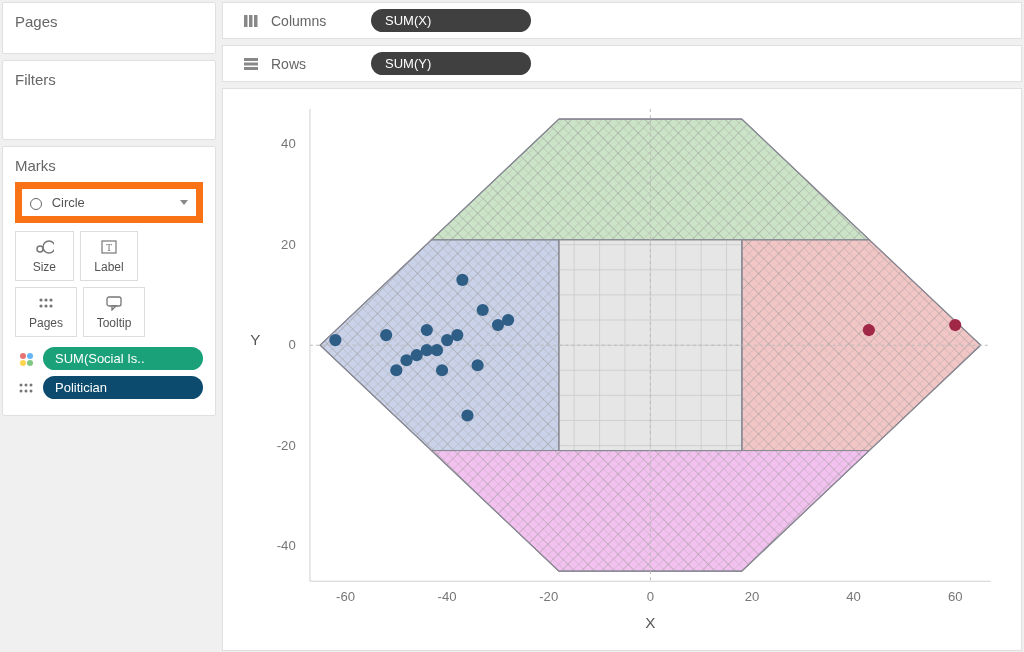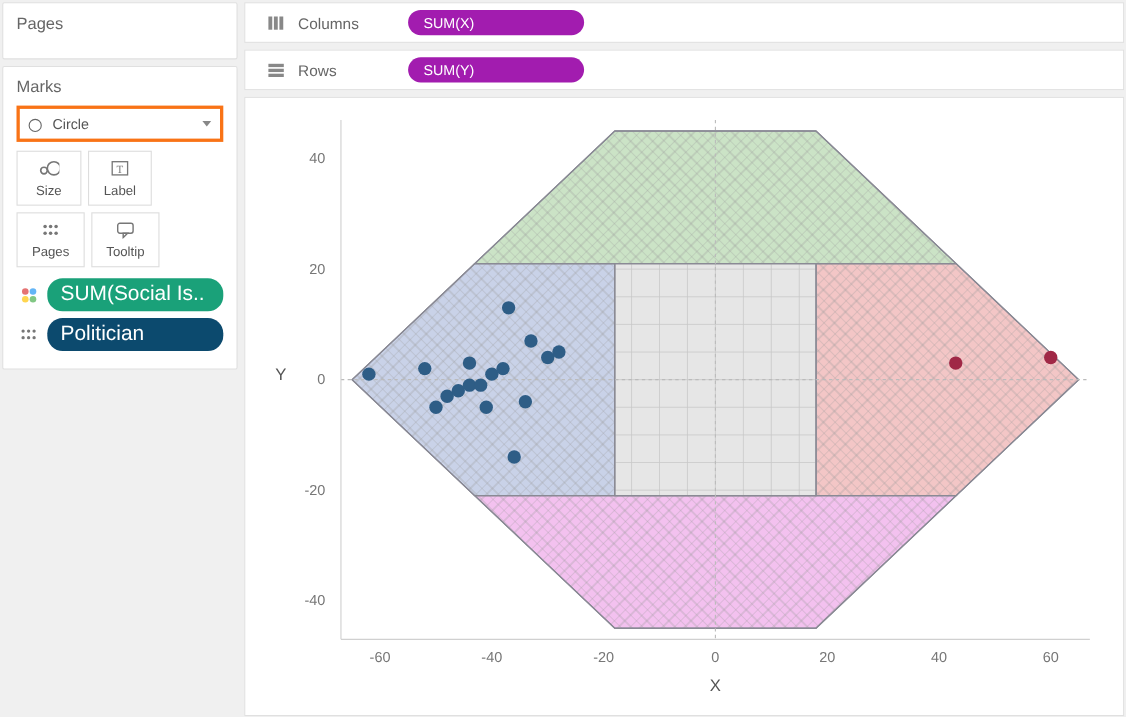--- a/index.html
+++ b/index.html
@@ -37,21 +37,21 @@
       font-weight: 400;
       margin-bottom: 8px;
     }
     .pages { min-height: 52px; }
     .filters { min-height: 80px; }
     .marks { flex: 0 0 auto; }
     .marks-select {
       display: flex;
       align-items: center;
       justify-content: space-between;
-      border: 3px solid #f97316;
+      border: 7px solid #f97316;
       background: #fff;
       padding: 6px 8px;
       margin-bottom: 8px;
       cursor: pointer;
     }
     .marks-select .circle-icon {
       width: 12px; height: 12px; border: 1.5px solid #666; border-radius: 50%;
       display: inline-block; margin-right: 6px; vertical-align: middle;
     }
     .marks-select .caret {
@@ -78,21 +78,21 @@
     }
     .marks-cell .icon { width: 20px; height: 18px; display: flex; align-items:center; justify-content:center; }
     .marks-row2 { display: grid; grid-template-columns: 1fr 1fr; gap: 6px; margin-bottom: 10px; width: 130px; }
     .pill-row { display: flex; align-items: center; gap: 4px; margin-bottom: 6px; }
     .pill-icon { width: 24px; display: flex; align-items:center; justify-content:center; flex-shrink:0; }
     .pill {
       flex: 1;
       border-radius: 14px;
       padding: 4px 12px;
       color: #fff;
-      font-size: 19px;
+      font-size: 13px;
       white-space: nowrap;
       overflow: hidden;
       text-overflow: ellipsis;
     }
     .pill.green { background: #1aa179; }
     .pill.blue { background: #0c4a6e; }
 
     .main {
       flex: 1;
       display: flex;
@@ -103,21 +103,21 @@
       display: flex;
       align-items: center;
       background: #fff;
       border: 1px solid #e0e0e0;
       padding: 6px 20px;
       gap: 10px;
     }
     .shelf-icon { width: 18px; height: 14px; display:flex; align-items:center; }
     .shelf-label { width: 90px; color: #666; font-size: 14px; }
     .shelf-pill {
-      background: #a21caf;
+      background: #404040;
       color: #fff;
       border-radius: 14px;
       padding: 4px 24px 4px 14px;
       font-size: 13px;
       min-width: 160px;
     }
     .viz-card {
       flex: 1;
       background: #fff;
       border: 1px solid #e0e0e0;
@@ -133,20 +133,23 @@
     .axis-tick { fill: #777; font-size: 13px; }
     .axis-label { fill: #555; font-size: 15px; }
   </style>
 </head>
 <body>
 
 <div class="app">
   <div class="sidebar">
     <div class="card pages">
       <div class="card-title">Pages</div>
+    </div>
+    <div class="card filters">
+      <div class="card-title">Filters</div>
     </div>
     <div class="card marks">
       <div class="card-title">Marks</div>
       <div class="marks-select">
         <span>
           <span class="circle-icon"></span>
           <span>Circle</span>
         </span>
         <span class="caret"></span>
       </div>

